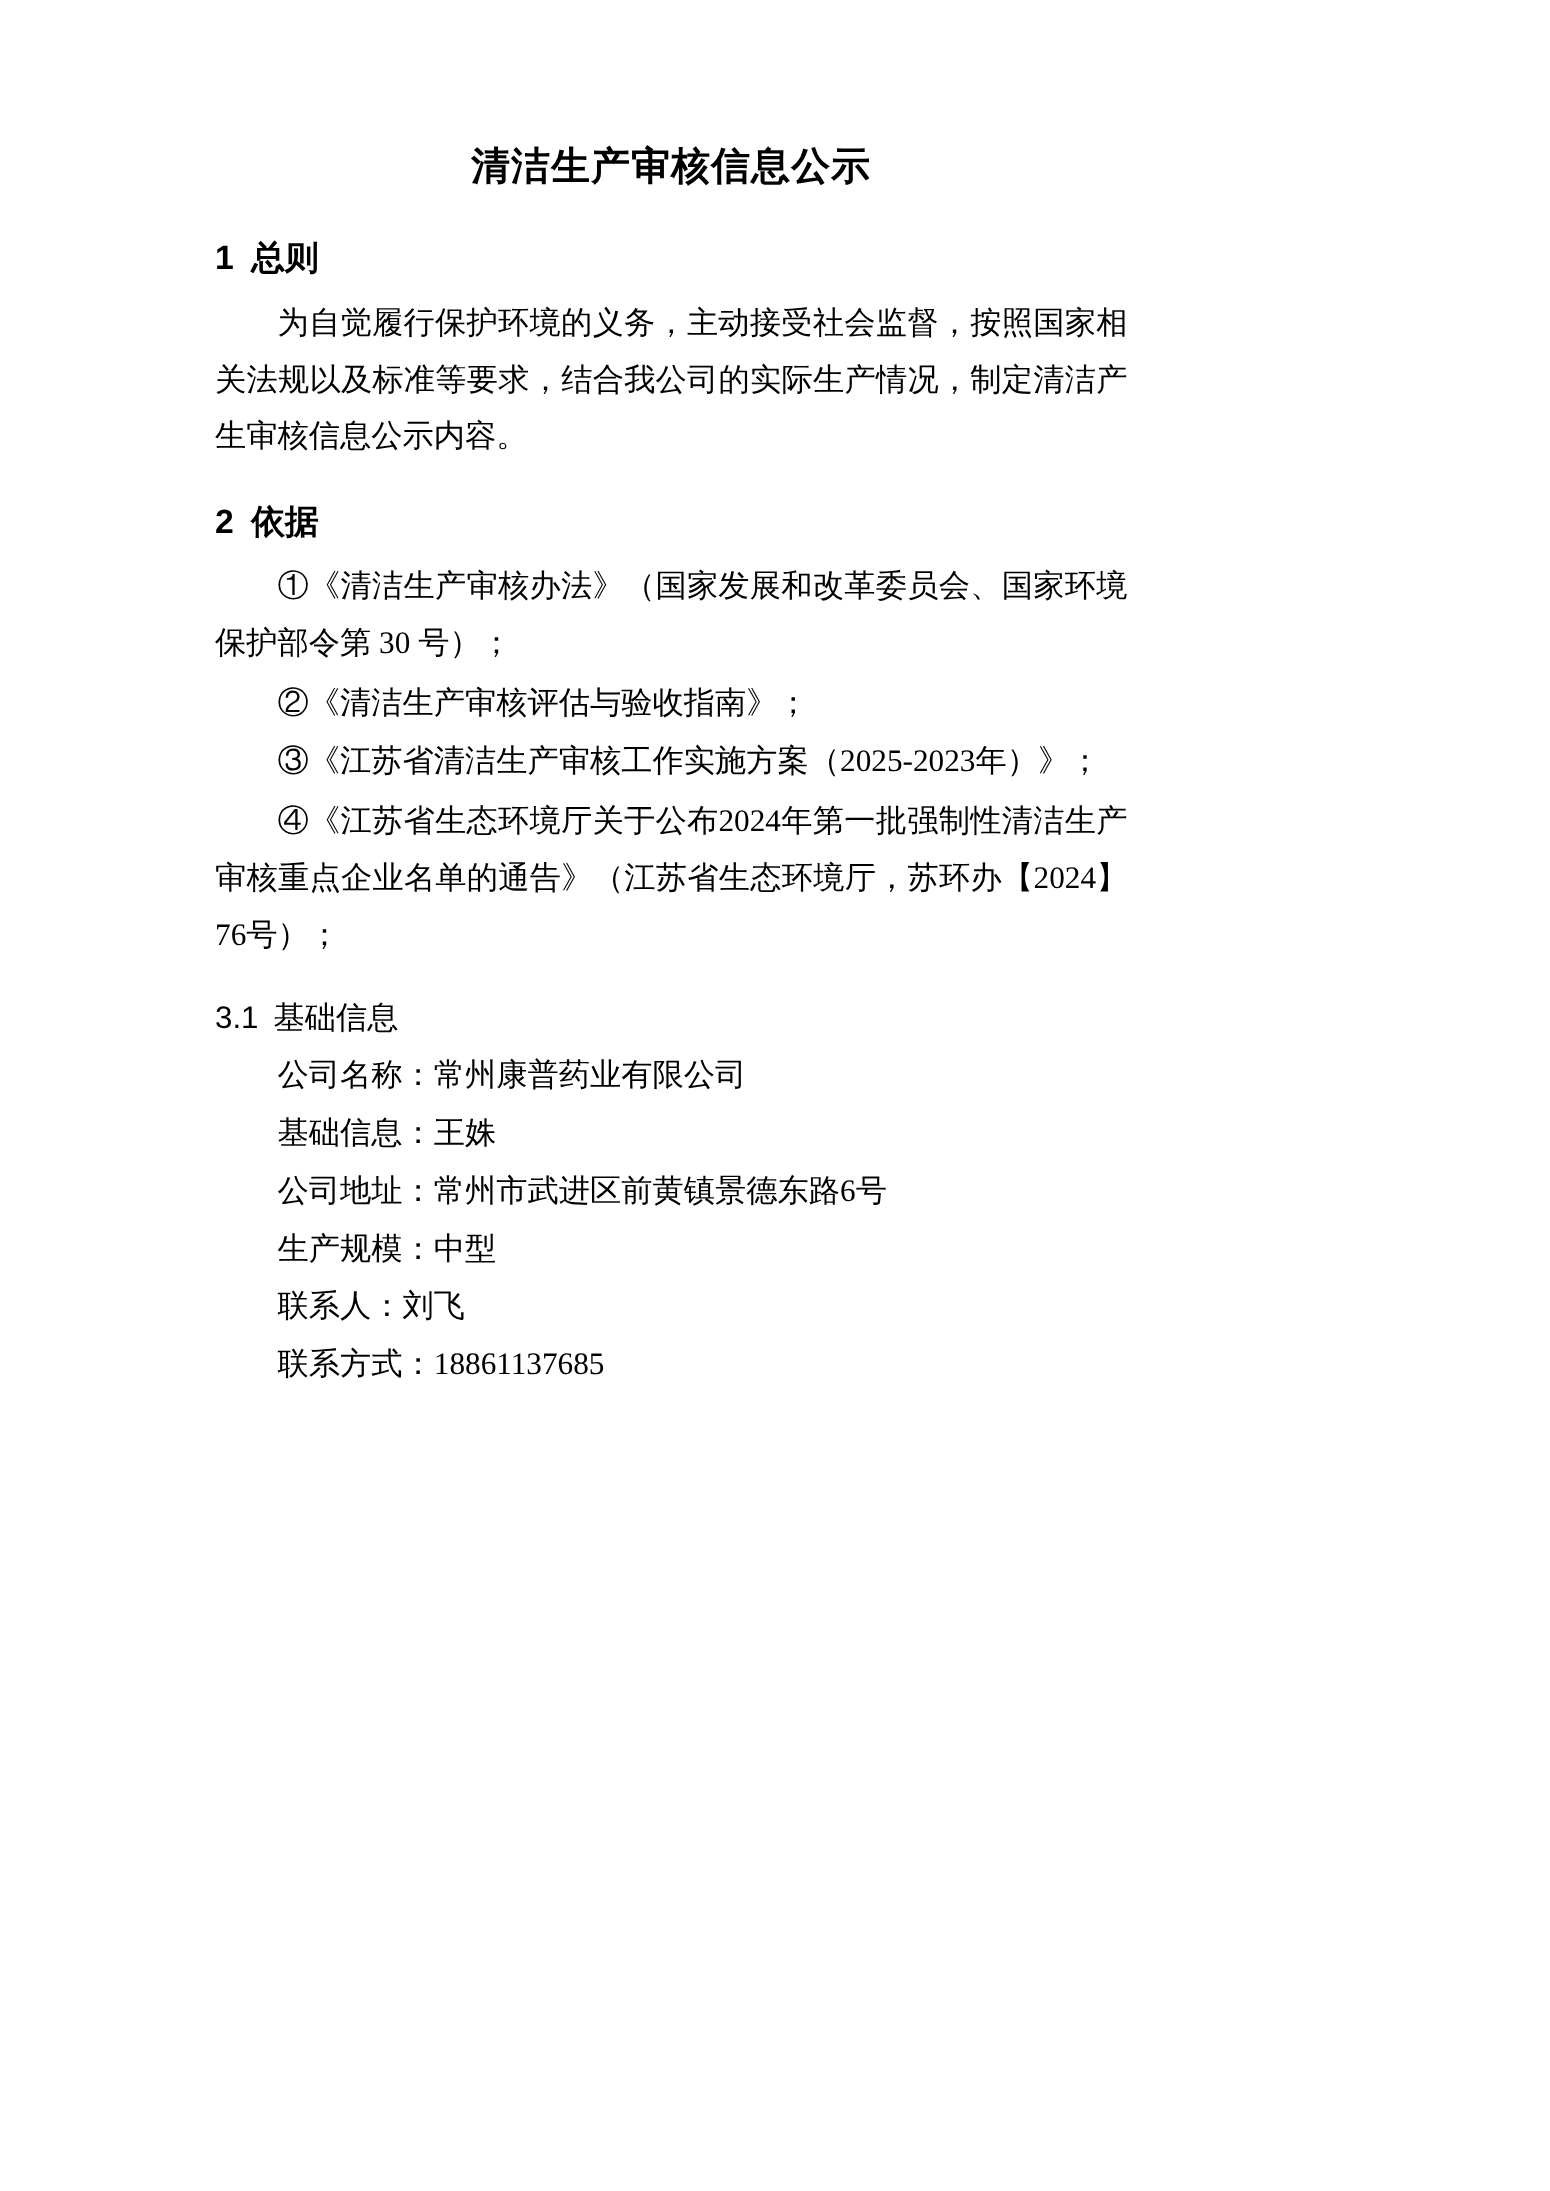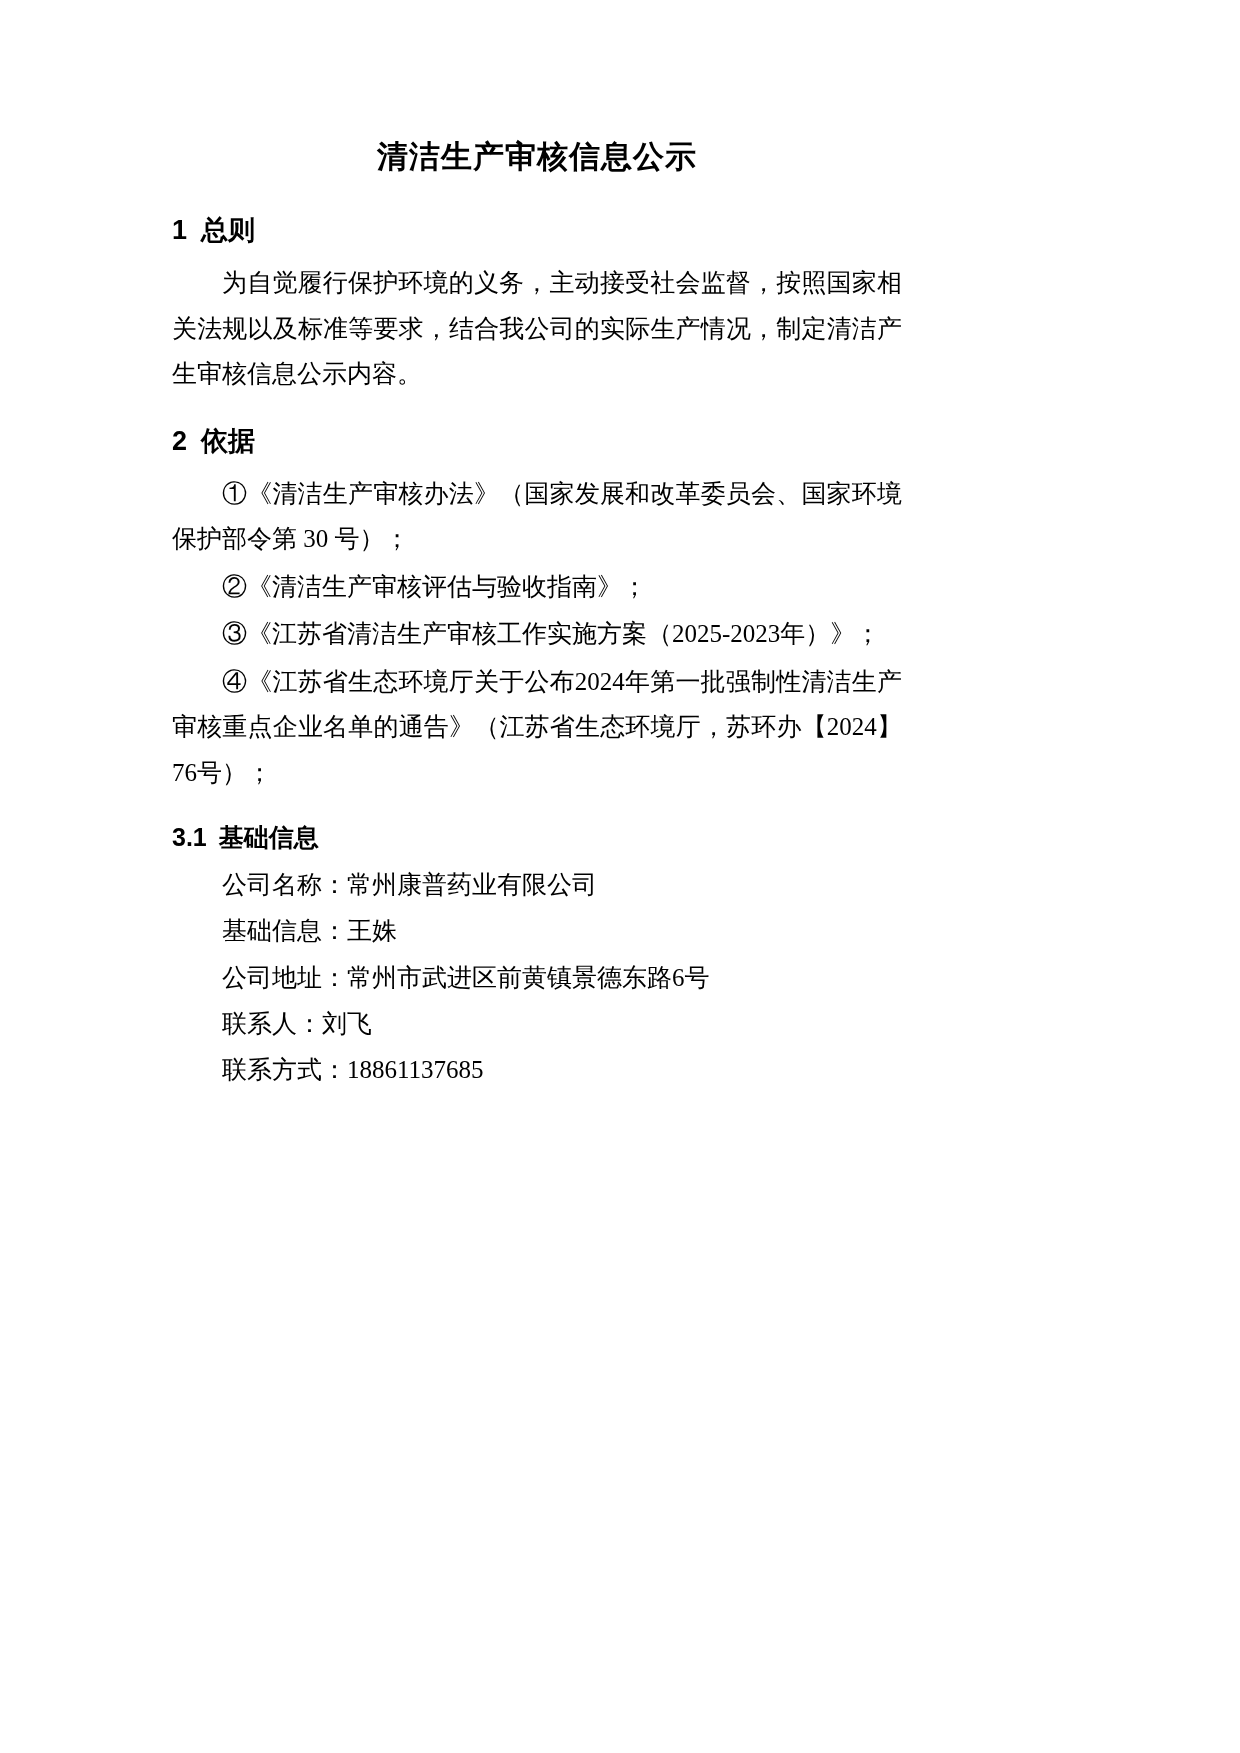--- a/index.html
+++ b/index.html
@@ -12,42 +12,42 @@
     height: 1753px;
     font-family: "Liberation Serif", "DejaVu Serif", serif;
     color: #000000;
     -webkit-font-smoothing: antialiased;
   }
   .page {
     position: relative;
     width: 1062px;
     height: 1753px;
     box-sizing: border-box;
-    padding: 108px 160px 100px 172px;
+    padding: 84px 160px 100px 172px;
   }
   .doc-title {
     text-align: center;
     font-size: 31px;
     font-weight: bold;
     letter-spacing: 1px;
     margin: 28px 0 34px 0;
     font-family: "Liberation Sans", "DejaVu Sans", sans-serif;
   }
   .h1 {
     font-size: 27px;
     font-weight: bold;
     margin: 26px 0 12px 0;
     font-family: "Liberation Sans", "DejaVu Sans", sans-serif;
   }
   .h1 .num {
     margin-right: 14px;
   }
   .h2 {
     font-size: 25px;
-    font-weight: bold;
+    font-weight: normal;
     margin: 26px 0 8px 0;
     font-family: "Liberation Sans", "DejaVu Sans", sans-serif;
   }
   .h2 .num {
     margin-right: 12px;
   }
   p.body {
     font-size: 25px;
     line-height: 1.82;
     margin: 0 0 2px 0;
@@ -91,17 +91,18 @@
 
 
   <h3 class="h2">
     <span class="num">3.1</span><span>基础信息</span>
   </h3>
 
   <ul class="info-list">
     <li><span class="label">公司名称：</span><span>常州康普药业有限公司</span></li>
     <li><span class="label">基础信息：</span><span>王姝</span></li>
     <li><span class="label">公司地址：</span><span>常州市武进区前黄镇景德东路6号</span></li>
+    <li><span class="label">生产规模：</span><span>中型</span></li>
     <li><span class="label">联系人：</span><span>刘飞</span></li>
     <li><span class="label">联系方式：</span><span>18861137685</span></li>
   </ul>
 
 </div>
 
 </body></html>

